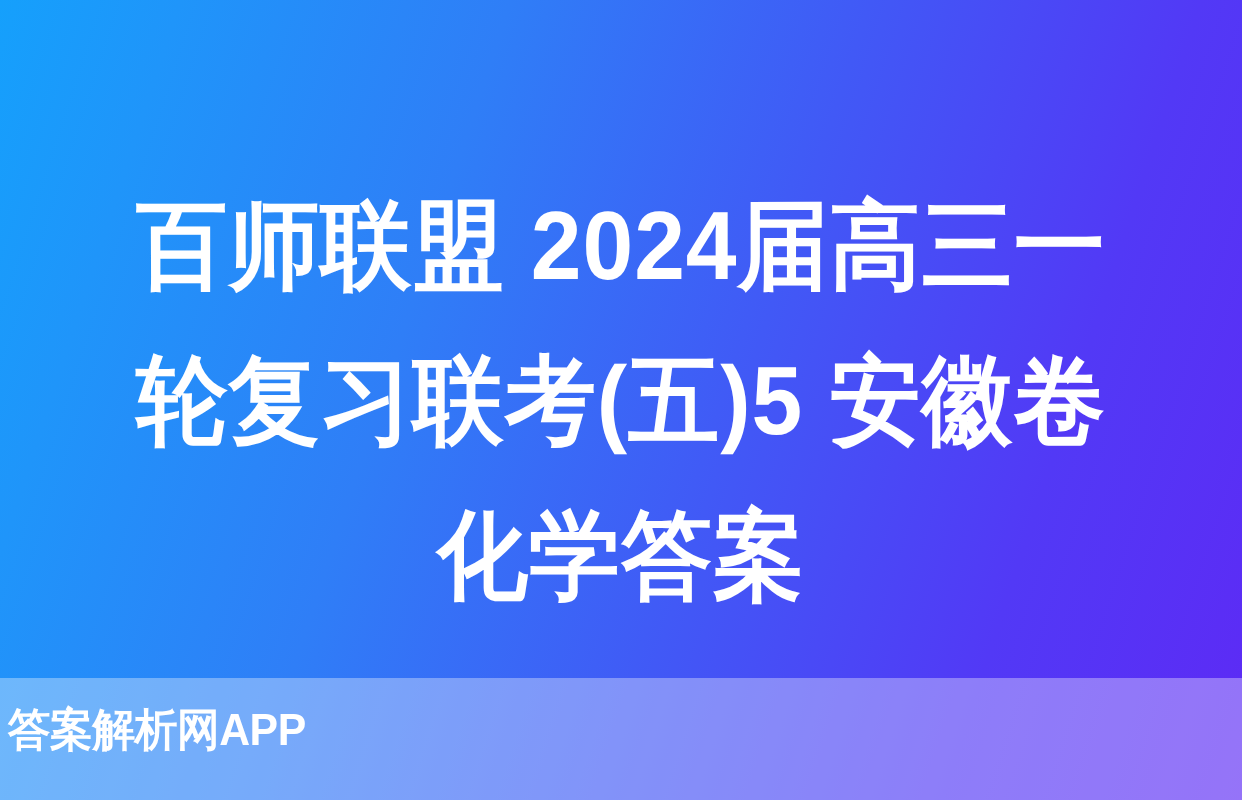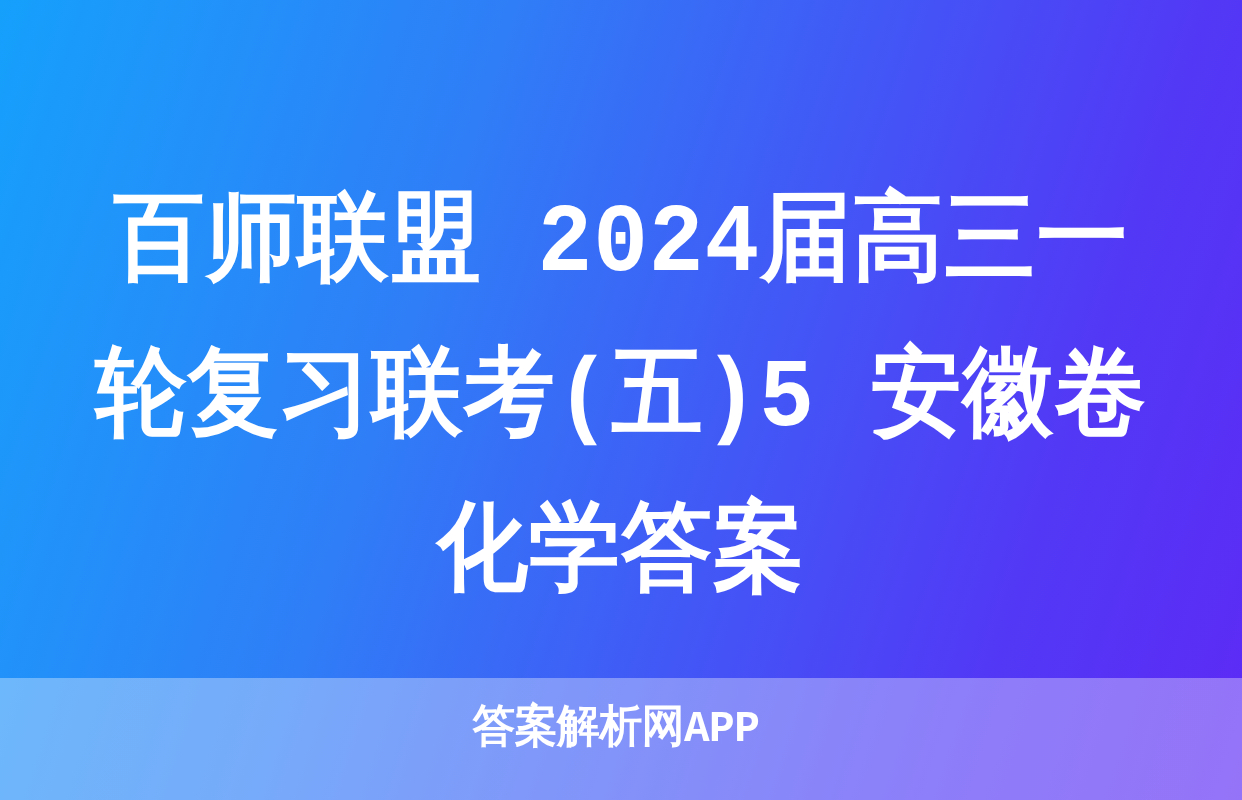--- a/index.html
+++ b/index.html
@@ -7,21 +7,21 @@
     margin: 0;
     padding: 0;
     background: #ffffff;
   }
 
   #poster {
     position: relative;
     width: 1242px;
     height: 800px;
     overflow: hidden;
-    font-family: Liberation Mono, monospace;
+    font-family: Liberation Sans, sans-serif;
     
     background-image: linear-gradient(108deg,
         #15a0fc 0%,
         #1f95fa 12%,
         #2f7ef7 34%,
         #4159f6 58%,
         #5239f6 80%,
         #5d2af5 100%);
     background-color: #3b64f6;
   }
@@ -59,21 +59,20 @@
     top: 678px;
     height: 122px;
     background: rgba(255, 255, 255, 0.345);
   }
 
   .watermark {
     position: absolute;
     left: 0;
     right: 9px;
     top: 704px;
-    text-align: center;
   }
 
   .watermark-text {
     display: inline-block;
     color: #ffffff;
     font-size: 45px;
     line-height: 52px;
     font-weight: 700;
     letter-spacing: -0.5px;
     transform: scaleX(0.95);

